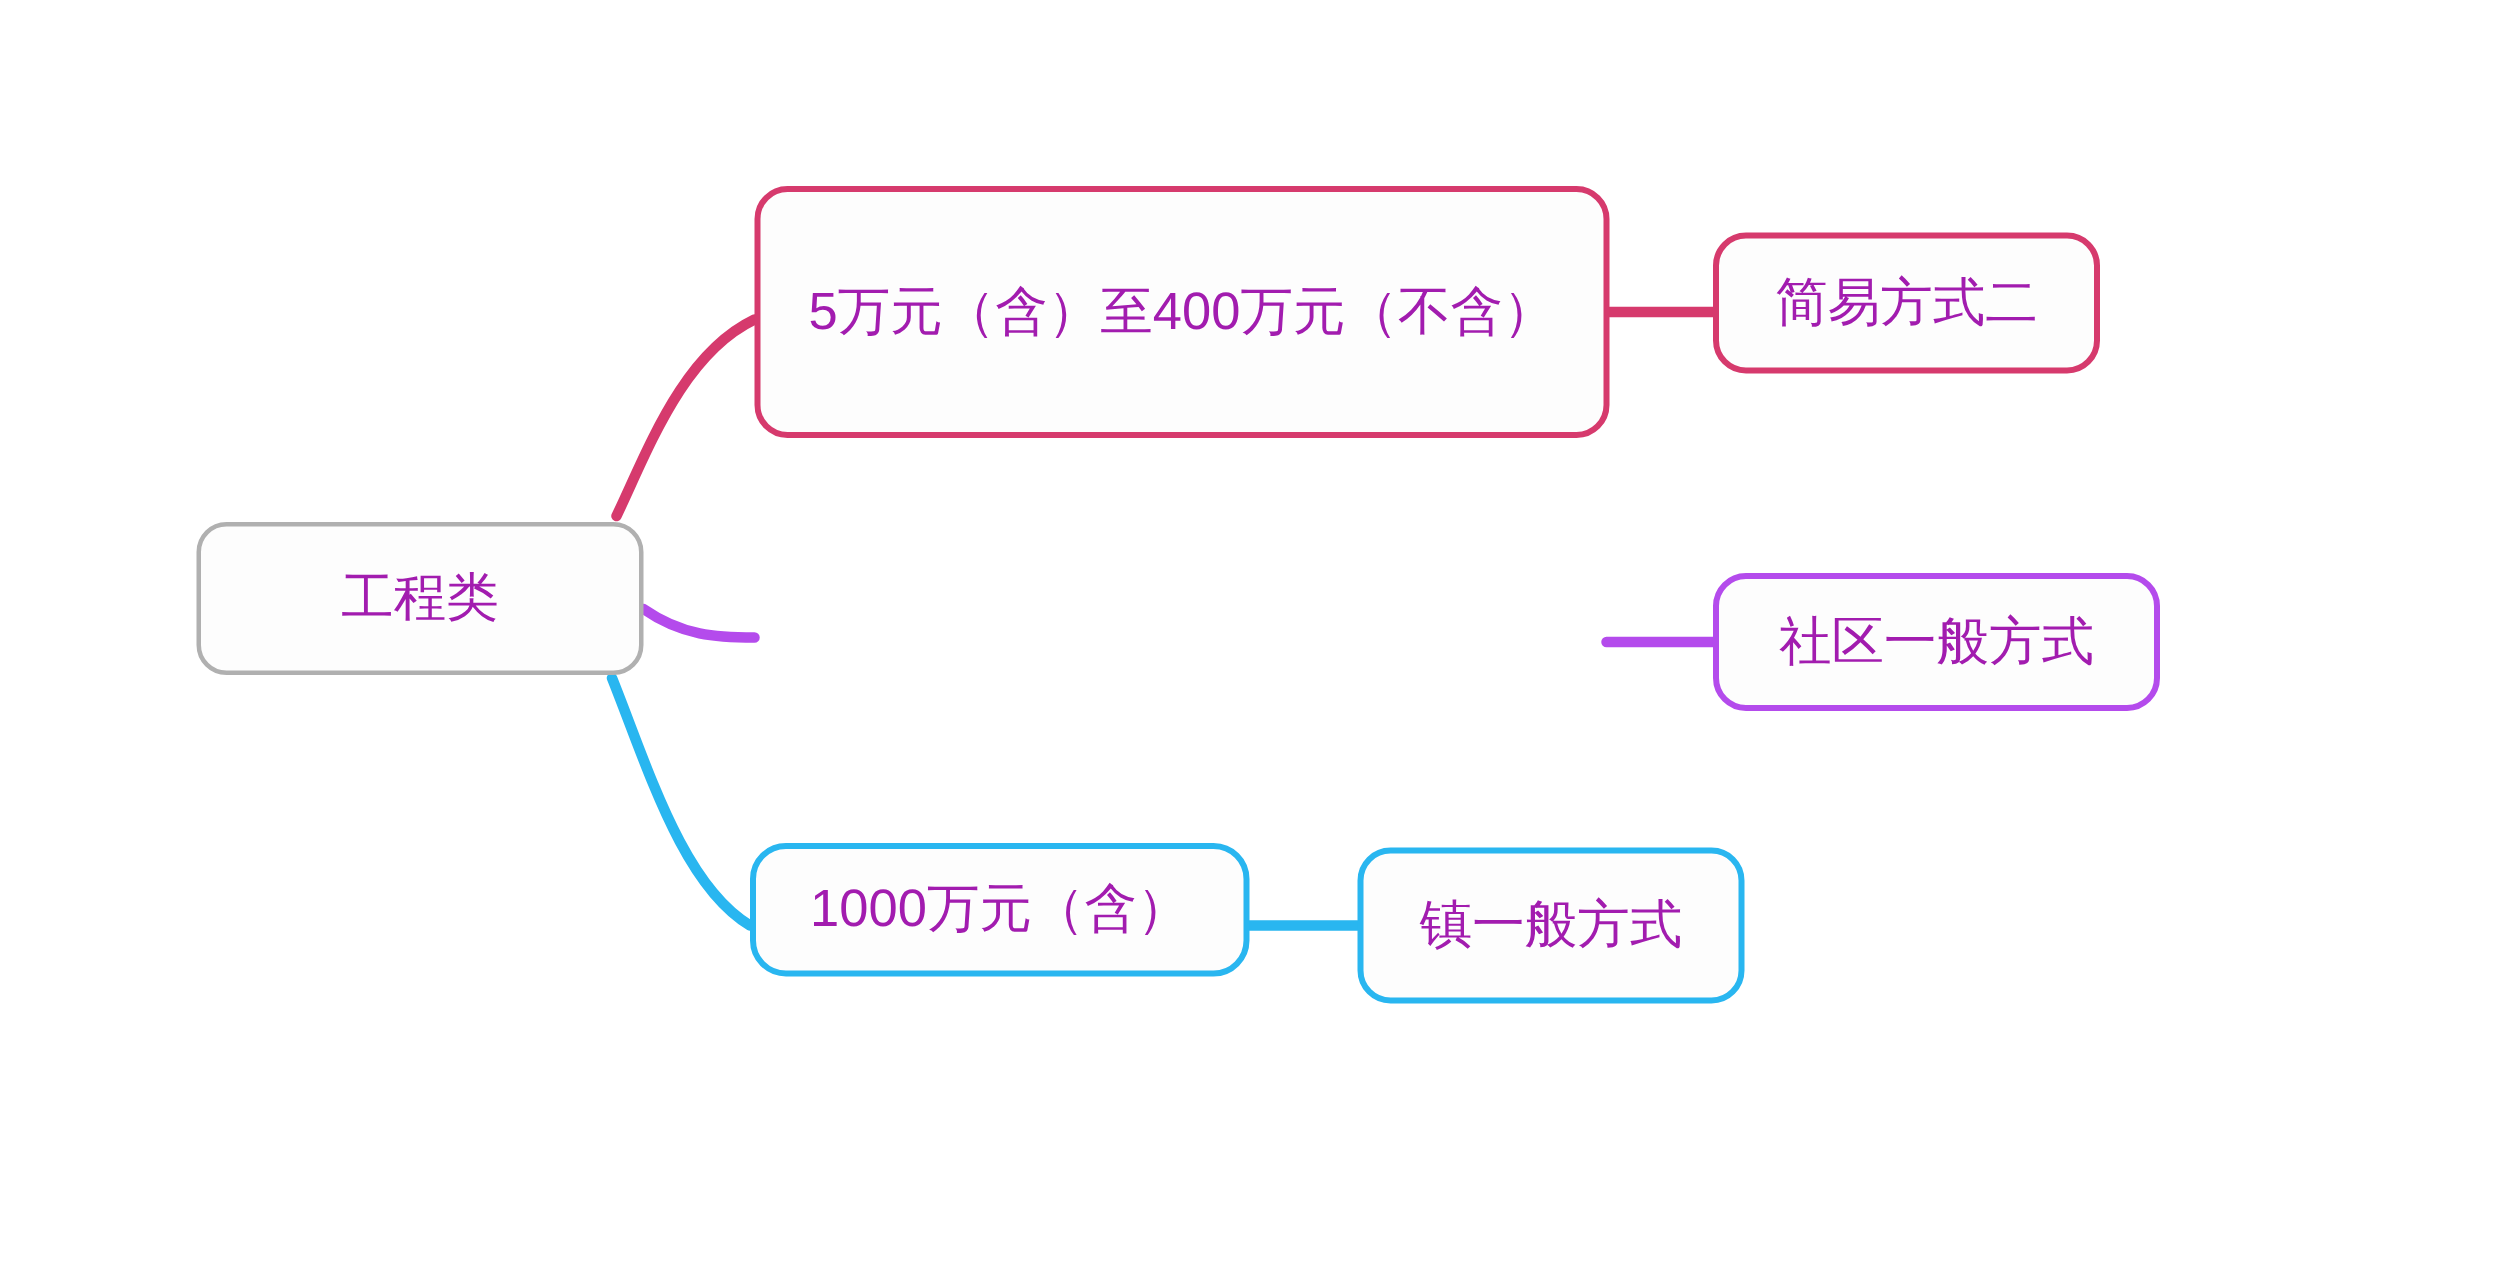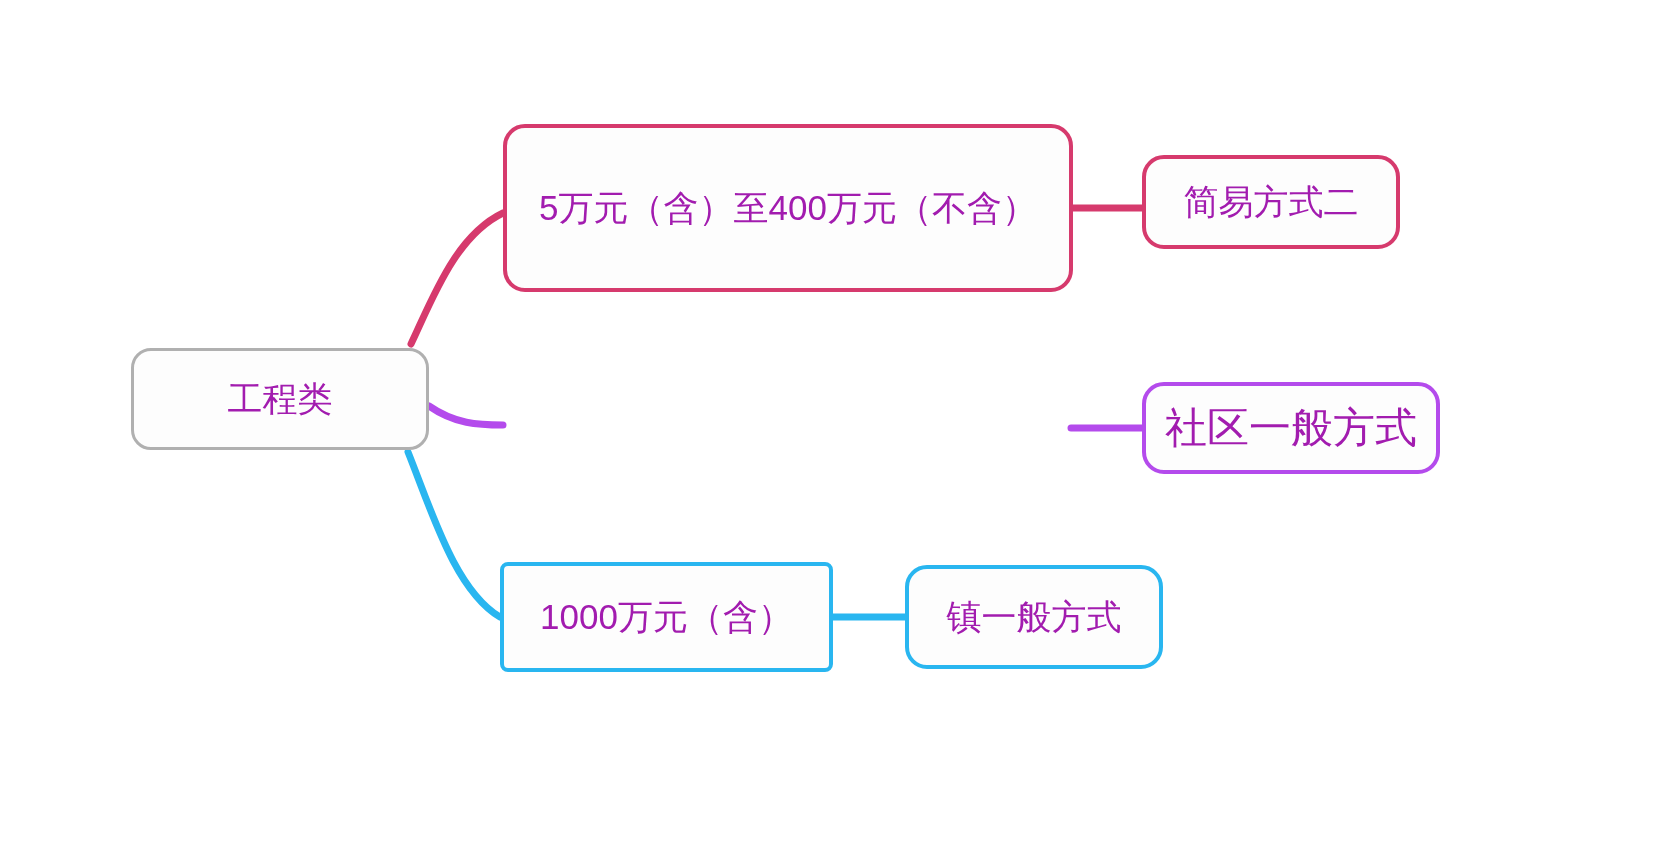--- a/index.html
+++ b/index.html
@@ -89,33 +89,33 @@
     padding: 0 26px;
   }
   #node-method-2 {
     left: 1142px;
     top: 382px;
     width: 298px;
     height: 92px;
     border-width: 4px;
     border-color: #b44bec;
     border-radius: 22px;
-    font-size: 42px;
+    font-size: 35px;
     padding: 0 16px;
   }
 
   
   #node-range-3 {
     left: 500px;
     top: 562px;
     width: 333px;
-    height: 110px;
+    height: 89px;
     border-width: 4px;
     border-color: #29b6f0;
-    border-radius: 8px;
+    border-radius: 24px;
     font-size: 35px;
     padding: 0 18px;
   }
   #node-method-3 {
     left: 905px;
     top: 565px;
     width: 258px;
     height: 104px;
     border-width: 4px;
     border-color: #29b6f0;

